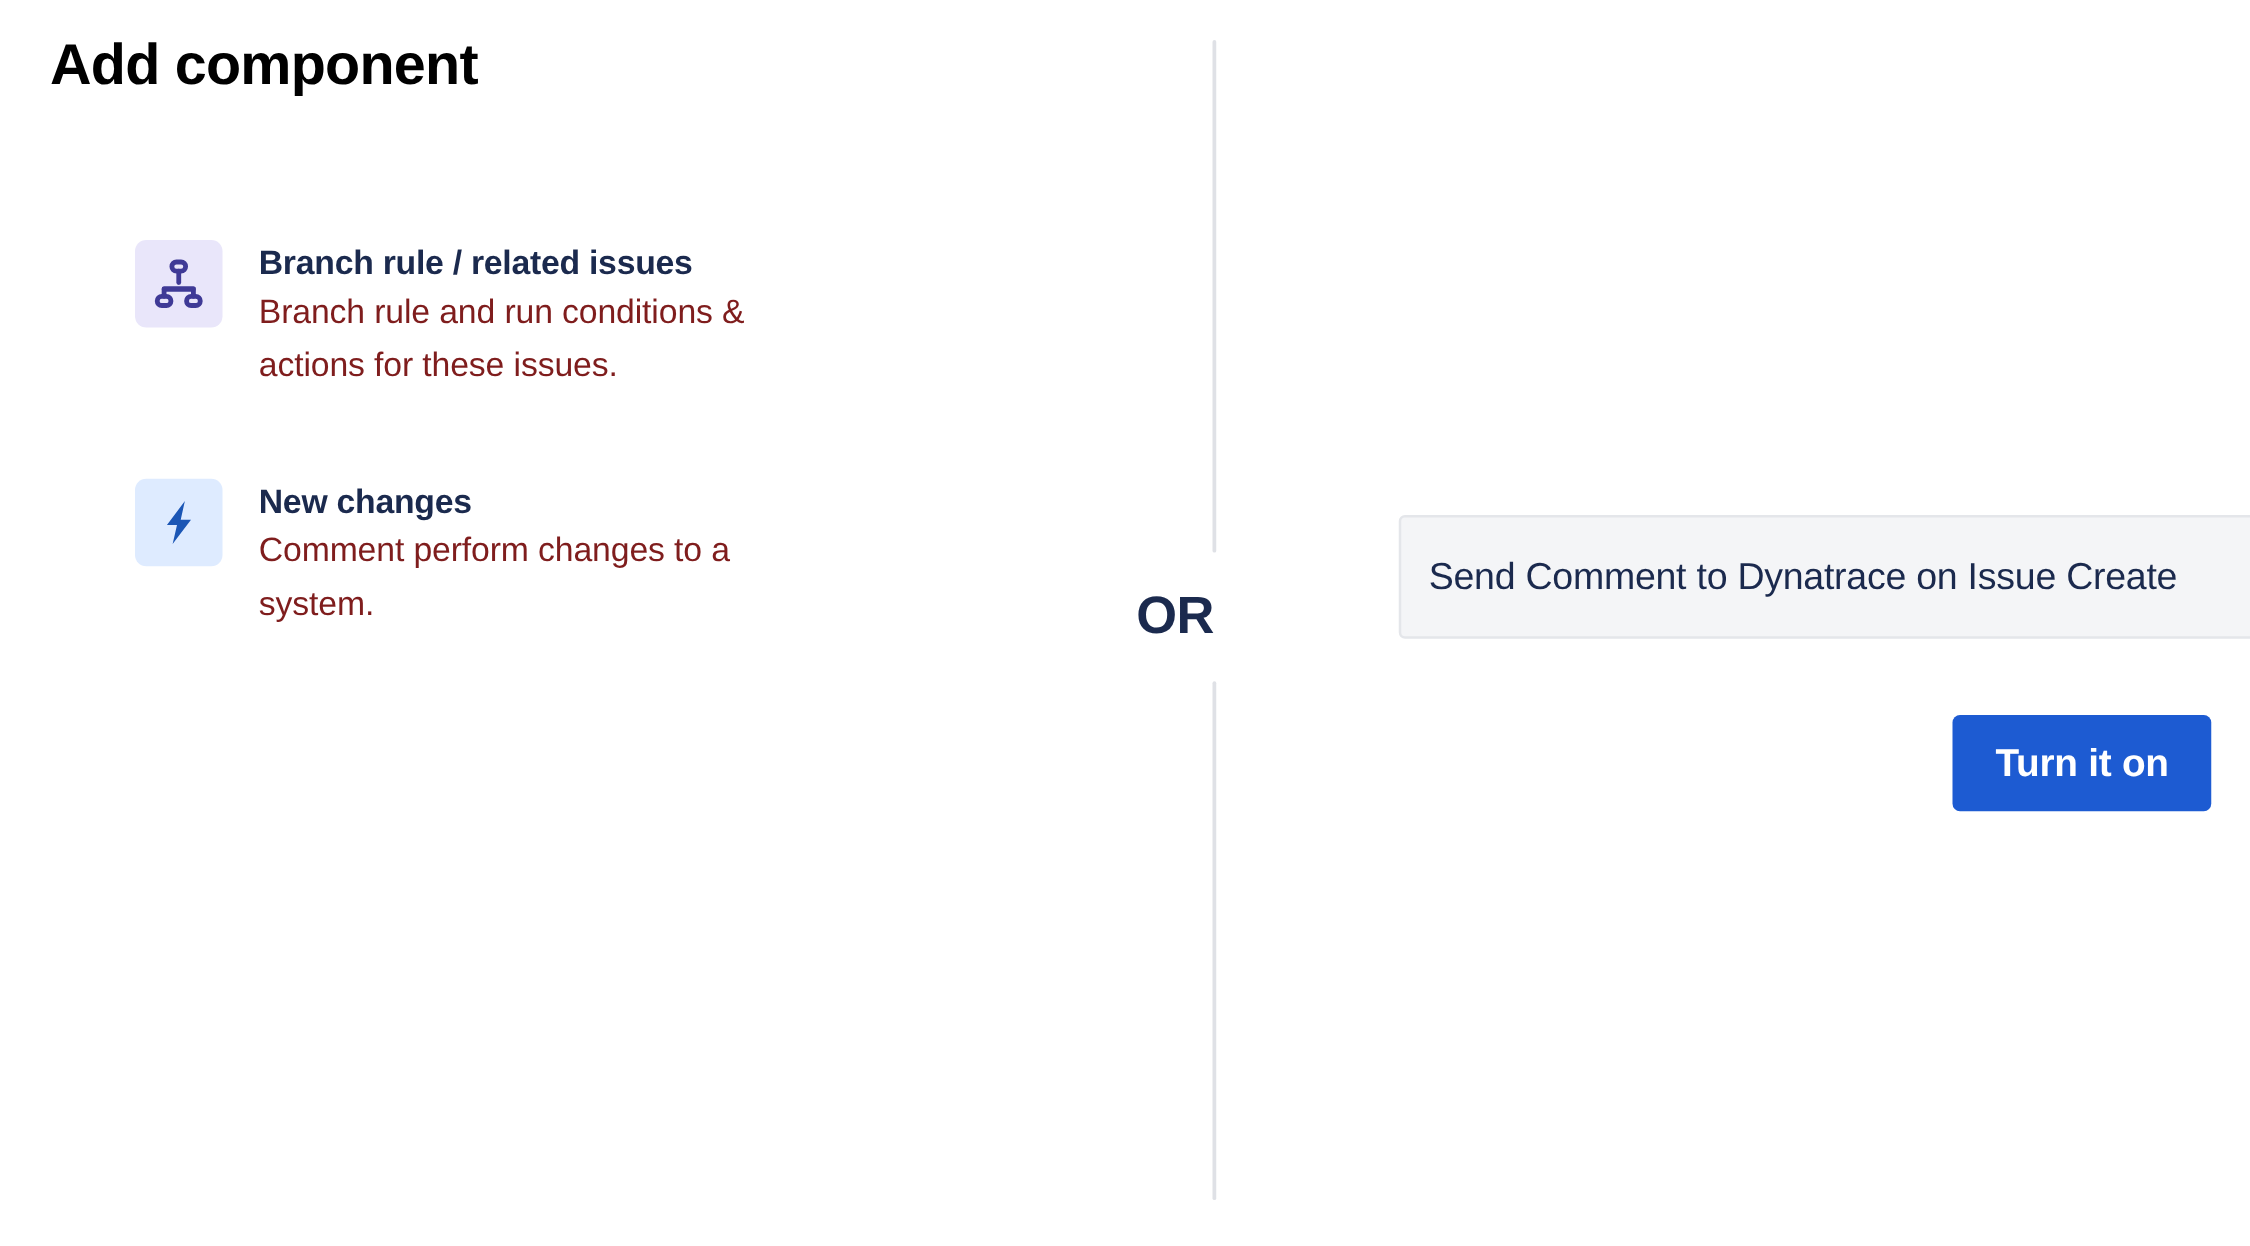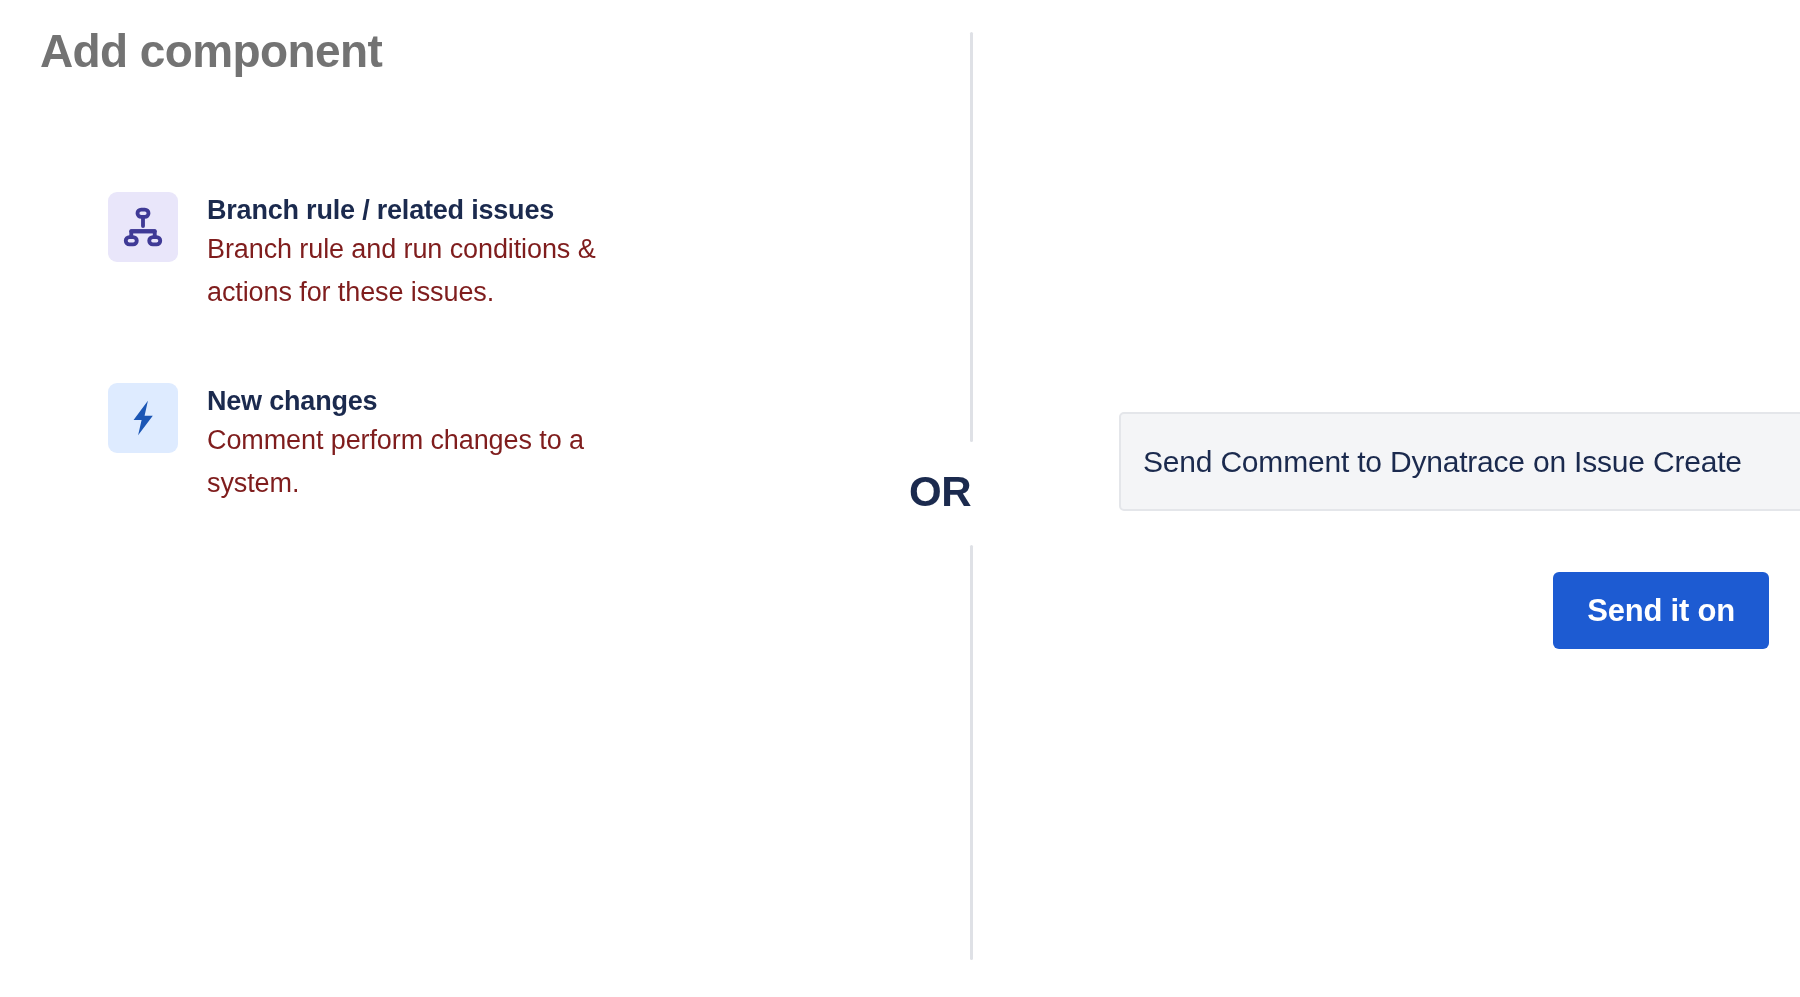--- a/index.html
+++ b/index.html
@@ -18,21 +18,21 @@
   }
 
   
   .page-title {
     position: absolute;
     left: 40px;
     top: 26px;
     font-size: 46px;
     font-weight: bold;
     letter-spacing: -0.6px;
-    color: #737373;
+    color: #000000;
     line-height: 1.1;
   }
 
   
   .component-list {
     position: absolute;
     left: 108px;
     top: 192px;
     width: 620px;
   }
@@ -192,15 +192,15 @@
 
 </div>
 
 <div class="divider-top"></div>
 <div class="or-label">OR</div>
 <div class="divider-bottom"></div>
 
 <div class="right-panel">
   <input class="rule-input" type="text" value="Send Comment to Dynatrace on Issue Create" style="">
   <div class="button-row">
-    <button class="turn-it-on-button">Send it on</button>
+    <button class="turn-it-on-button">Turn it on</button>
   </div>
 </div>
 
 </body></html>

